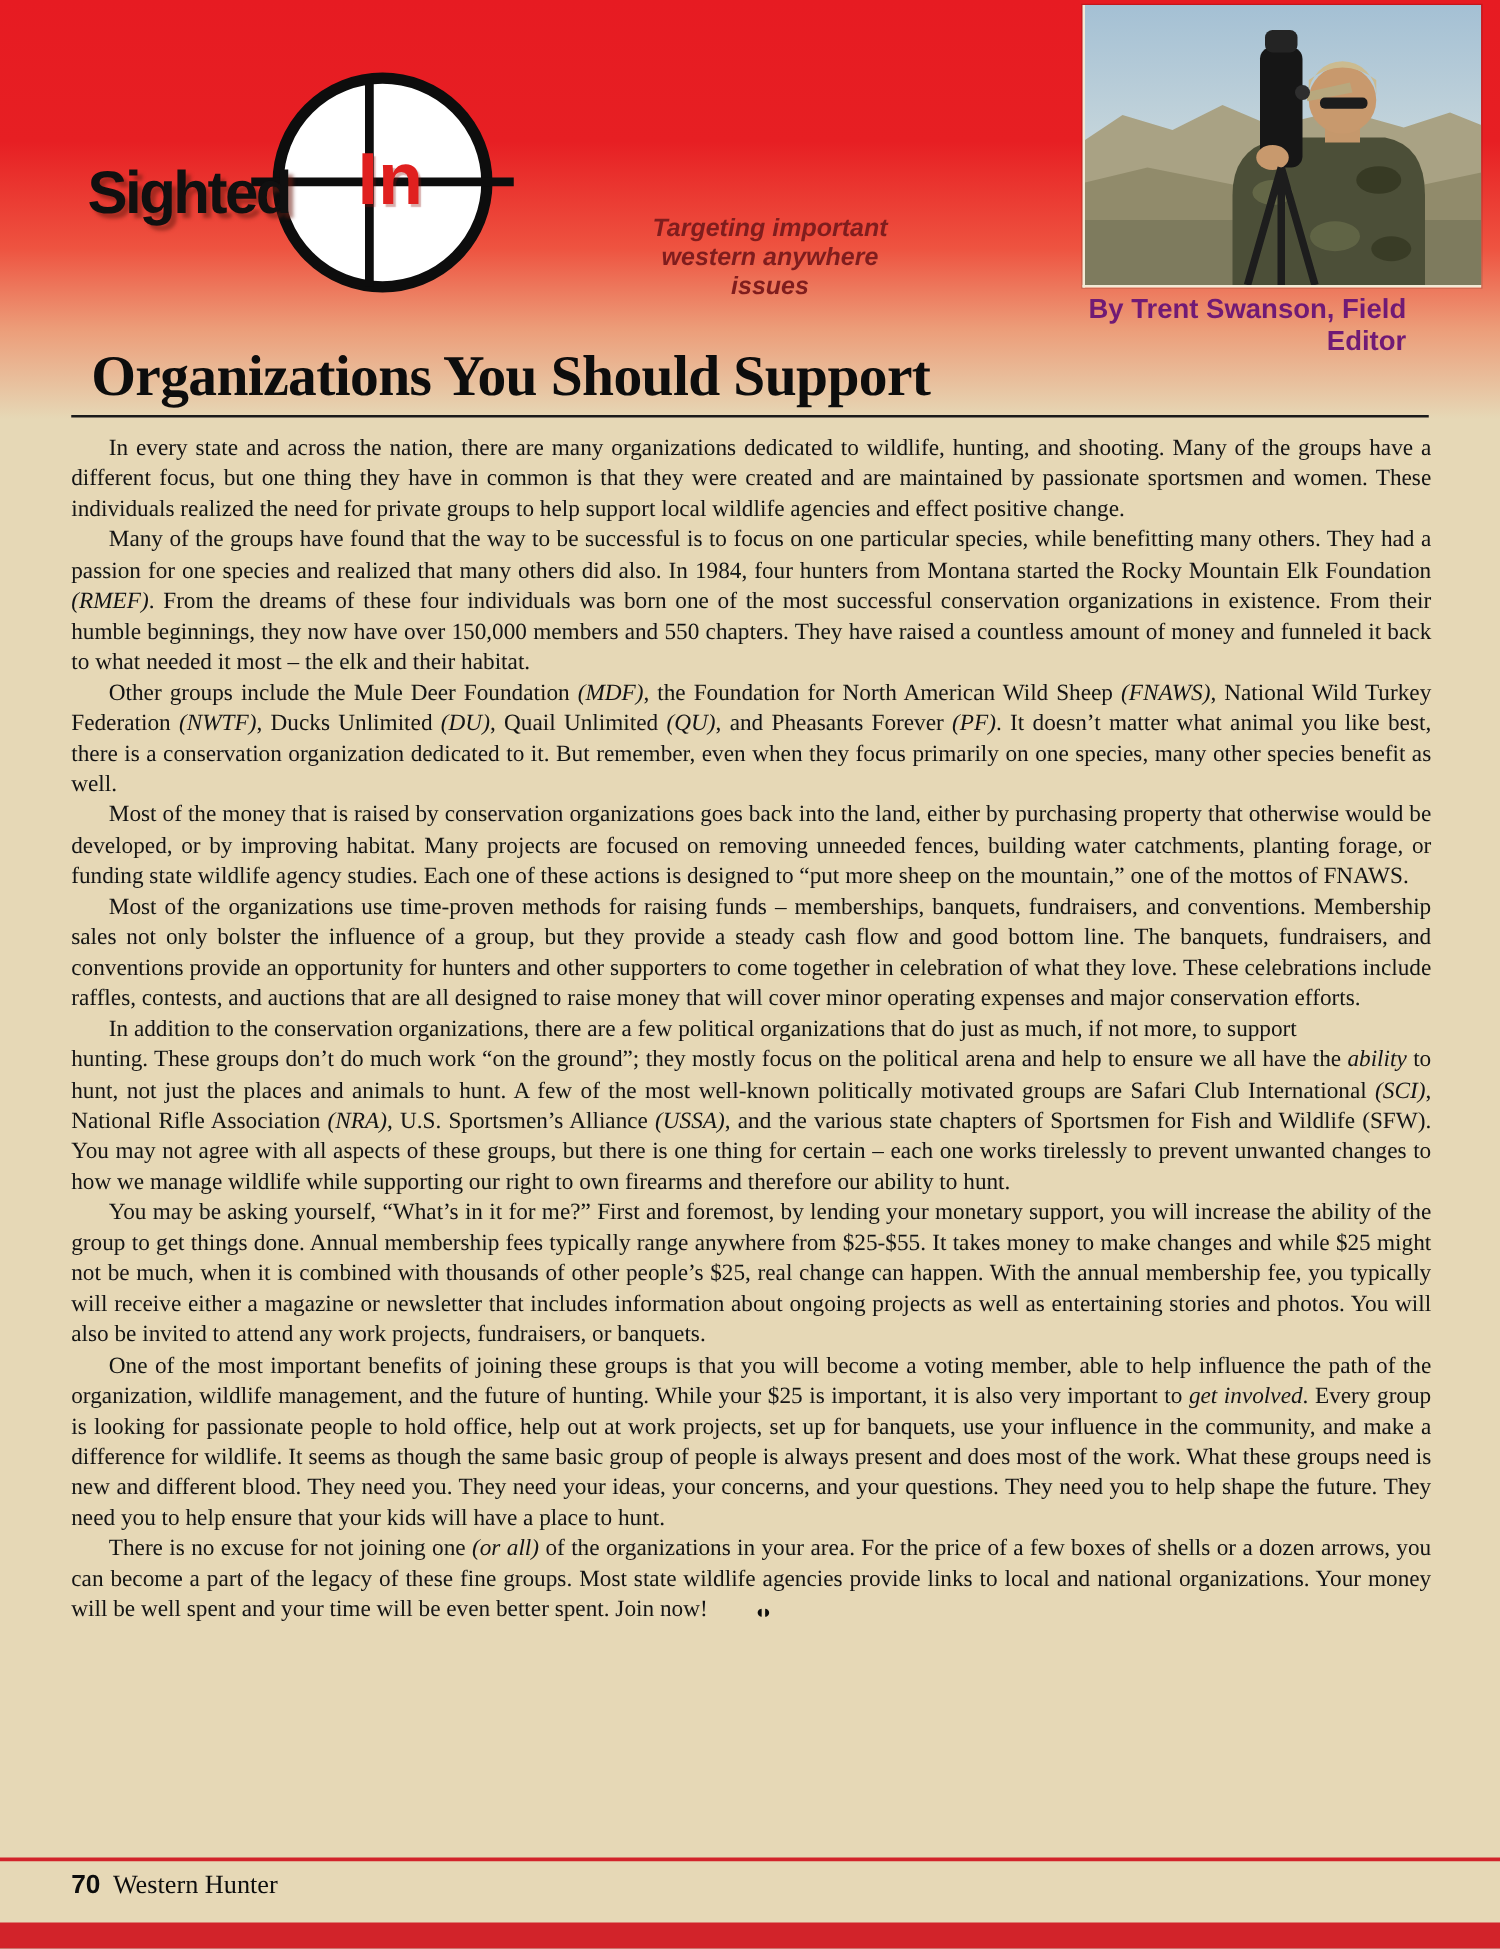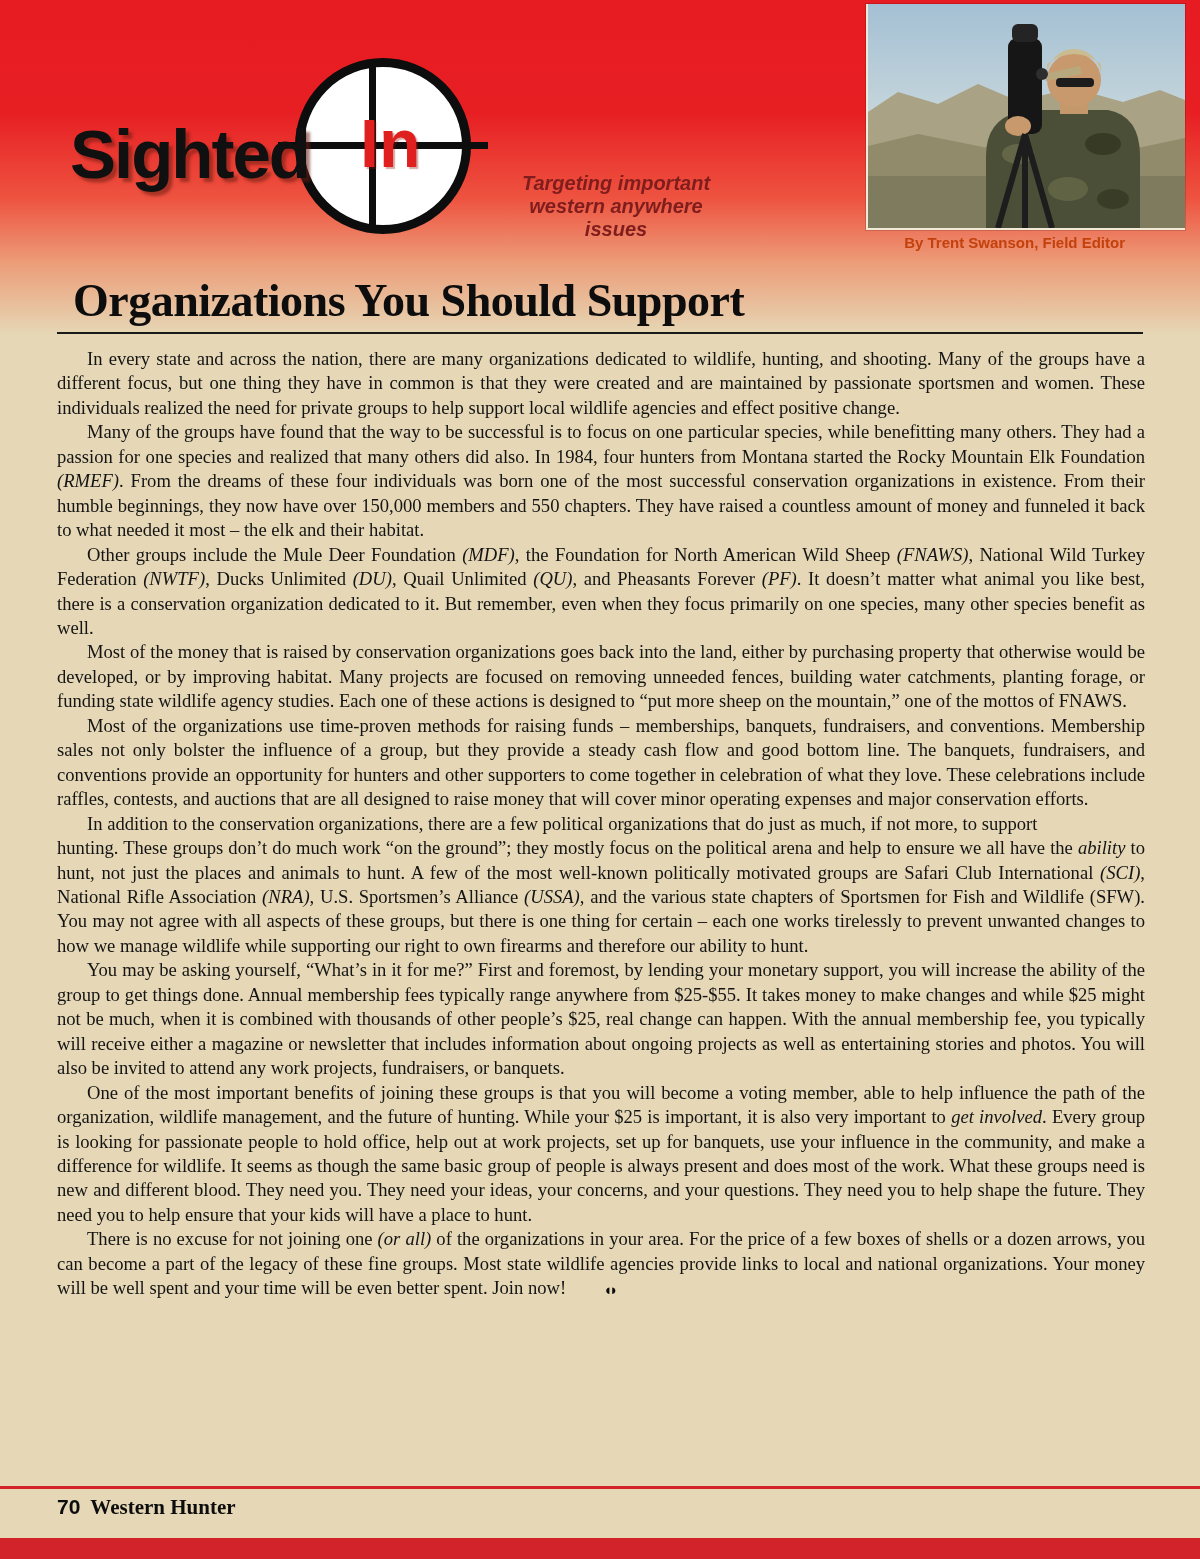--- a/index.html
+++ b/index.html
@@ -9,51 +9,51 @@
     font-family:"Liberation Serif",serif;color:#141414;
   }
   
   .masthead-bg{
     position:absolute;top:0;left:0;width:100%;height:342px;
     background:linear-gradient(180deg,#e71b22 0%,#e71f23 33%,#ee5340 58%,#ec9d79 77%,#e6d8b6 98%);
   }
   
   .logo{position:absolute;left:70px;top:58px;display:flex;align-items:center;}
   .logo-sighted{
-    font-family:"Liberation Sans",sans-serif;font-weight:bold;font-size:69px;
+    font-family:"Liberation Sans",sans-serif;font-weight:bold;font-size:48px;
     letter-spacing:-2px;color:#101010;margin-top:16px;margin-right:-14px;
     text-shadow:4px 4px 3px rgba(110,30,18,.55);
     position:relative;z-index:2;
   }
   .crosshair{
     position:relative;width:158px;height:158px;border:9px solid #0d0d0d;border-radius:50%;
     background:#fff;z-index:1;flex:0 0 auto;
   }
   .ch-line-h{position:absolute;top:50%;left:-26px;right:-26px;height:7px;margin-top:-4px;background:#0d0d0d;}
   .ch-line-v{position:absolute;left:50%;top:-4px;bottom:-4px;width:7px;margin-left:-14px;background:#0d0d0d;}
   .logo-in{
     position:absolute;left:50%;top:50%;transform:translate(-38%,-54%);
-    font-family:"Liberation Sans",sans-serif;font-weight:bold;font-size:68px;
+    font-family:"Liberation Sans",sans-serif;font-weight:bold;font-size:59px;
     color:#e0201f;text-shadow:2px 2px 1px rgba(140,20,15,.35);
   }
   .tagline{
     position:absolute;left:498px;top:172px;width:236px;text-align:center;
     font-family:"Liberation Sans",sans-serif;font-style:italic;font-weight:bold;
     font-size:20px;line-height:23px;color:#7f1d1d;
   }
   
   .photo{
     position:absolute;left:866px;top:4px;width:317px;height:224px;margin:0;
     border-left:2px solid #f2ead6;border-bottom:2px solid #f2ead6;
     box-shadow:0 0 0 1px rgba(0,0,0,.15);
   }
   .photo svg{display:block;width:100%;height:100%;}
   .byline{
     position:absolute;left:805px;top:234px;width:320px;text-align:right;
-    font-family:"Liberation Sans",sans-serif;font-weight:bold;font-size:15px;color:#c2410c;
+    font-family:"Liberation Sans",sans-serif;font-weight:bold;font-size:22px;color:#701a75;
   }
   
   .title{
     position:absolute;left:57px;top:258px;margin:16px;
     font-family:"Liberation Serif",serif;font-weight:bold;font-size:46px;
     color:#0d0d0d;letter-spacing:-.5px;
   }
   .title-rule{position:absolute;left:57px;top:332px;width:1086px;height:2px;background:#1a1a1a;}
   
   .columns{
@@ -67,21 +67,21 @@
   .col p.no-indent{text-indent:0;}
   .col i{font-style:italic;}
   .end-mark{
     display:inline-block;margin-left:7px;color:#0d0d0d;font-size:15px;
     letter-spacing:-3px;transform:translateY(1px);font-style:normal;
   }
   
   .footer-rule{position:absolute;left:0;top:1486px;width:100%;height:3px;background:#d2232a;}
   .footer-row{position:absolute;left:57px;top:1495px;width:1086px;display:flex;justify-content:space-between;align-items:baseline;}
   .page-num{font-family:"Liberation Sans",sans-serif;font-weight:bold;font-size:21px;color:#0d0d0d;margin-right:10px;}
-  .mag-name{font-family:"Liberation Serif",serif;font-weight:bold;font-size:21px;color:#0d0d0d;}
+  .mag-name{font-family:"Liberation Serif",serif;font-weight:normal;font-size:21px;color:#0d0d0d;}
   .web-text{font-family:"Liberation Sans",sans-serif;font-weight:bold;font-size:21px;letter-spacing:-.5px;color:#c4232b;}
   .bottom-bar{position:absolute;left:0;top:1538px;width:100%;height:21px;background:#d2232a;}
 </style>
 </head>
 <body>
 
 <div class="page">
 
   <div class="masthead-bg"></div>
 

